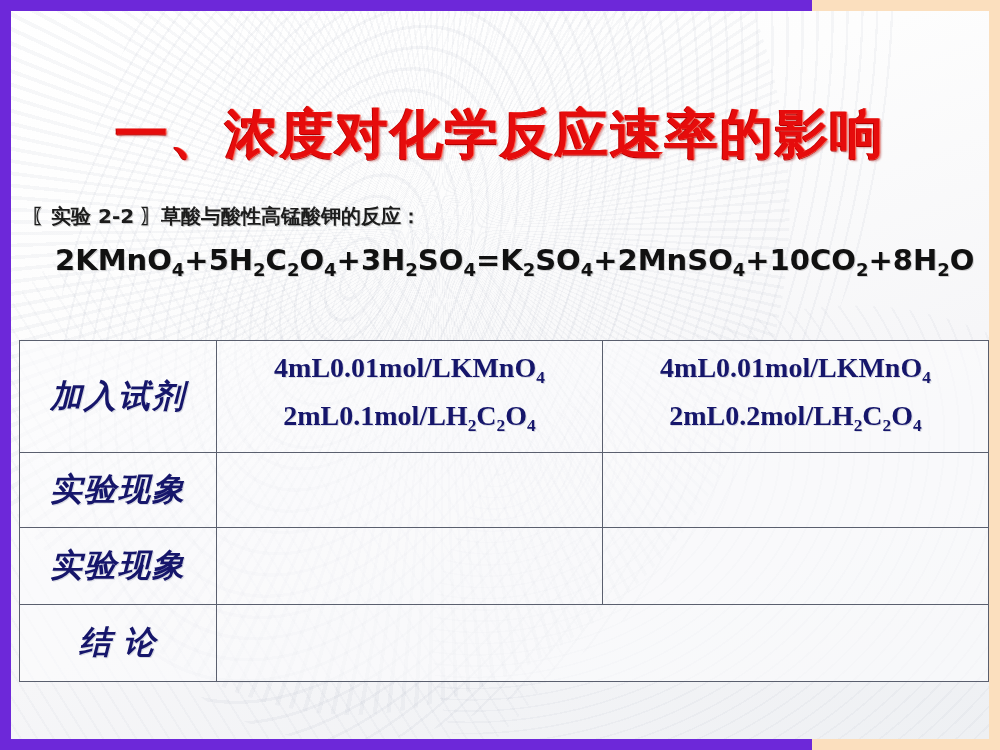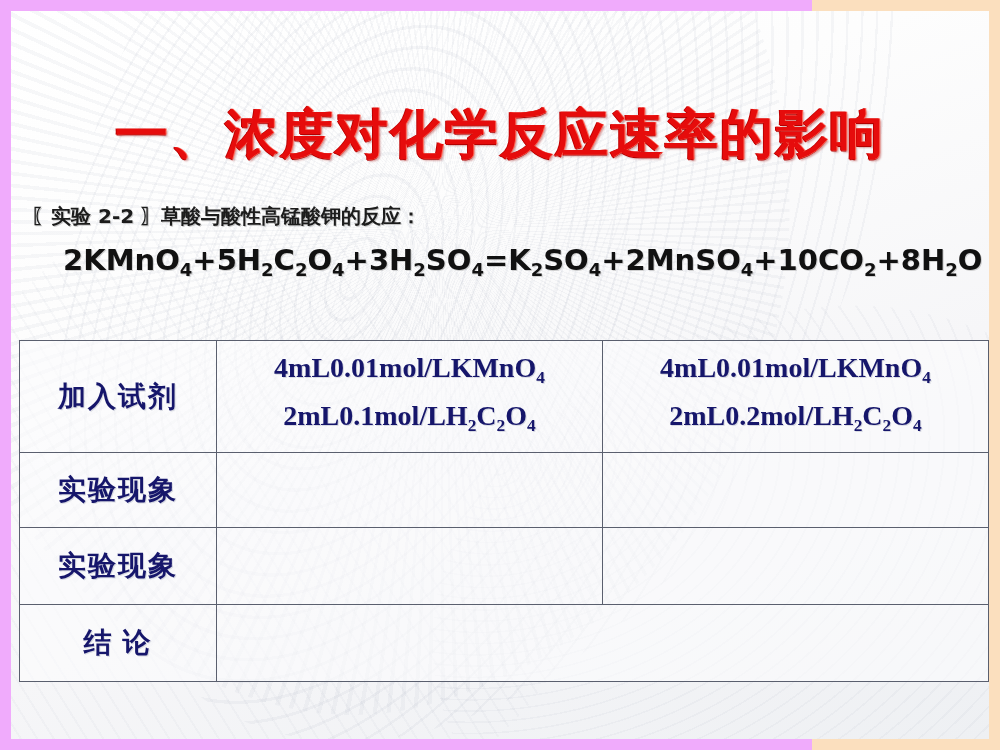--- a/index.html
+++ b/index.html
@@ -14,21 +14,21 @@
     background: #FBDFBE;
     font-family: "Liberation Sans", sans-serif;
   }
 
   
   #slide-frame {
     position: absolute;
     left: 0; top: 0;
     width: 812px;
     height: 750px;
-    background: #f0abfc;
+    background: #6d28d9;
   }
   #slide-canvas {
     position: absolute;
     left: 11px;
     top: 11px;
     width: 978px;
     height: 728px;
     background:
       linear-gradient(160deg, #ffffff 0%, #fdfdfd 30%, #f6f6f8 62%, #eef0f3 100%);
     overflow: hidden;
@@ -125,21 +125,21 @@
     font-size: 20px;
     line-height: 34px;
     font-weight: 700;
     color: #1c1c1c;
     text-shadow: 1px 1px 0 rgba(160,160,160,.55);
     white-space: nowrap;
   }
 
   #equation {
     position: absolute;
-    left: 52px;
+    left: 44px;
     top: 230px;
     font-family: "DejaVu Sans", "Liberation Sans", sans-serif;
     font-size: 29px;
     line-height: 38px;
     font-weight: 700;
     color: #111111;
     text-shadow: 1px 1px 0 rgba(165,165,165,.5);
     white-space: nowrap;
   }
   #equation sub, .cellline sub {
@@ -163,22 +163,23 @@
     padding: 0;
     vertical-align: middle;
     text-align: center;
     color: #16166B;
     font-family: "Liberation Serif", "DejaVu Serif", serif;
     font-weight: 700;
     text-shadow: 1px 1px 0 rgba(140,145,170,.30);
   }
   #data-table td.head-col {
     width: 196px;
-    font-size: 28px;
+    font-size: 32px;
     letter-spacing: 2px;
+    font-style: italic;
   }
   #data-table td.col-a, #data-table td.col-b {
     width: 385px;
     margin-top: 46px;
   }
   .cellbox {
     padding: 8px 6px;
   }
   .cellline {
     font-size: 28px;

